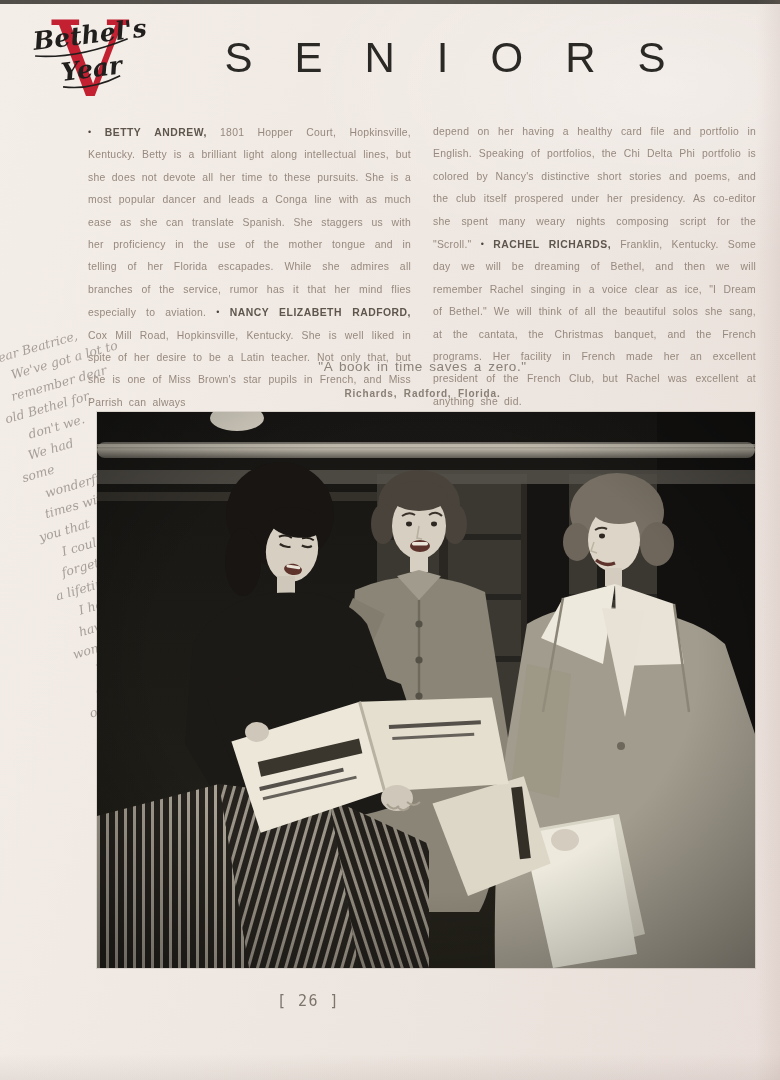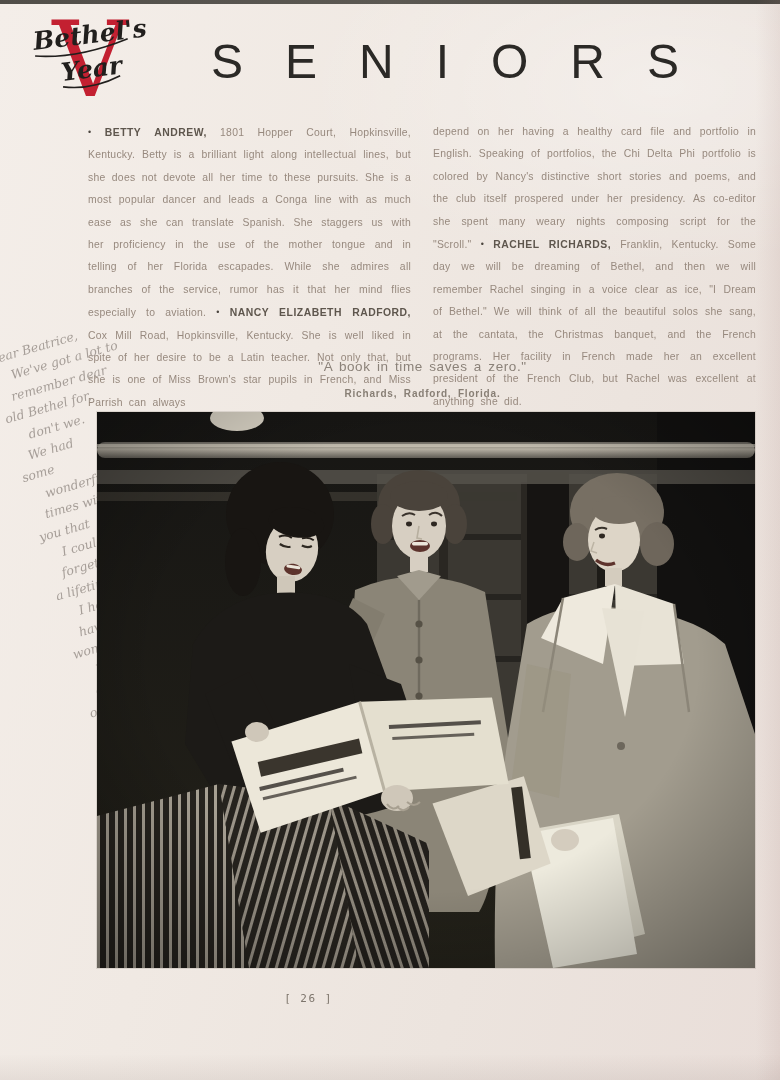--- a/index.html
+++ b/index.html
@@ -11,21 +11,21 @@
     font-family:"Liberation Sans",sans-serif;
   }
   .top-strip{position:absolute;top:0;left:0;width:780px;height:4px;background:linear-gradient(90deg,#514e49,#5c5953,#47443f);}
   .edge-shade{position:absolute;right:0;top:0;width:24px;height:1080px;background:linear-gradient(90deg,rgba(0,0,0,0),rgba(173,140,135,.14));}
   .bottom-shade{position:absolute;left:0;bottom:0;width:780px;height:26px;background:linear-gradient(0deg,rgba(120,100,95,.10),rgba(0,0,0,0));}
 
   .logo{position:absolute;left:24px;top:4px;width:130px;height:104px;}
 
   .title{
     position:absolute;left:150px;top:34px;width:590px;text-align:center;
-    font-size:48px;font-weight:200;letter-spacing:42px;text-indent:42px;
+    font-size:42px;font-weight:200;letter-spacing:42px;text-indent:42px;
     color:#2b2926;white-space:nowrap;
   }
 
   .columns{position:absolute;top:121px;left:88px;width:669px;display:flex;gap:22px;}
   .col{width:323px;font-size:10.4px;line-height:22.4px;text-align:justify;color:#97897e;letter-spacing:.25px;word-spacing:3px;}
   .col p{margin:0;}
   .name{font-weight:bold;color:#5e564d;letter-spacing:.5px;}
   .bullet{color:#4c463f;font-size:9px;vertical-align:1px;}
 
   .quote{position:absolute;top:359px;left:88px;width:669px;text-align:center;font-size:13.5px;color:#8b8279;letter-spacing:.6px;word-spacing:2px;}
@@ -38,21 +38,21 @@
     font-size:12.5px;line-height:20.4px;
   }
   .handwriting div:nth-child(3n){margin-left:14px}
   .handwriting div:nth-child(3n+1){margin-left:2px}
   .handwriting div:nth-child(3n+2){margin-left:20px}
   .handwriting div:nth-child(n+22){margin-left:34px}
 
   .photo{position:absolute;left:97px;top:412px;width:658px;height:556px;z-index:2;box-shadow:0 0 0 1px rgba(90,80,70,.15);}
   .photo svg{display:block;}
 
-  .page-number{position:absolute;top:992px;left:0;width:617px;text-align:center;font-size:11px;letter-spacing:1.5px;color:#7d756c;font-family:"DejaVu Sans Mono",monospace;}
+  .page-number{position:absolute;top:992px;left:0;width:617px;text-align:center;font-size:15px;letter-spacing:1.5px;color:#7d756c;font-family:"DejaVu Sans Mono",monospace;}
 </style>
 </head>
 <body>
 
 <div class="top-strip"></div>
 <div class="edge-shade"></div>
 <div class="bottom-shade"></div>
 
 <div class="logo">
   <svg width="130" height="104" viewBox="0 0 130 104">

